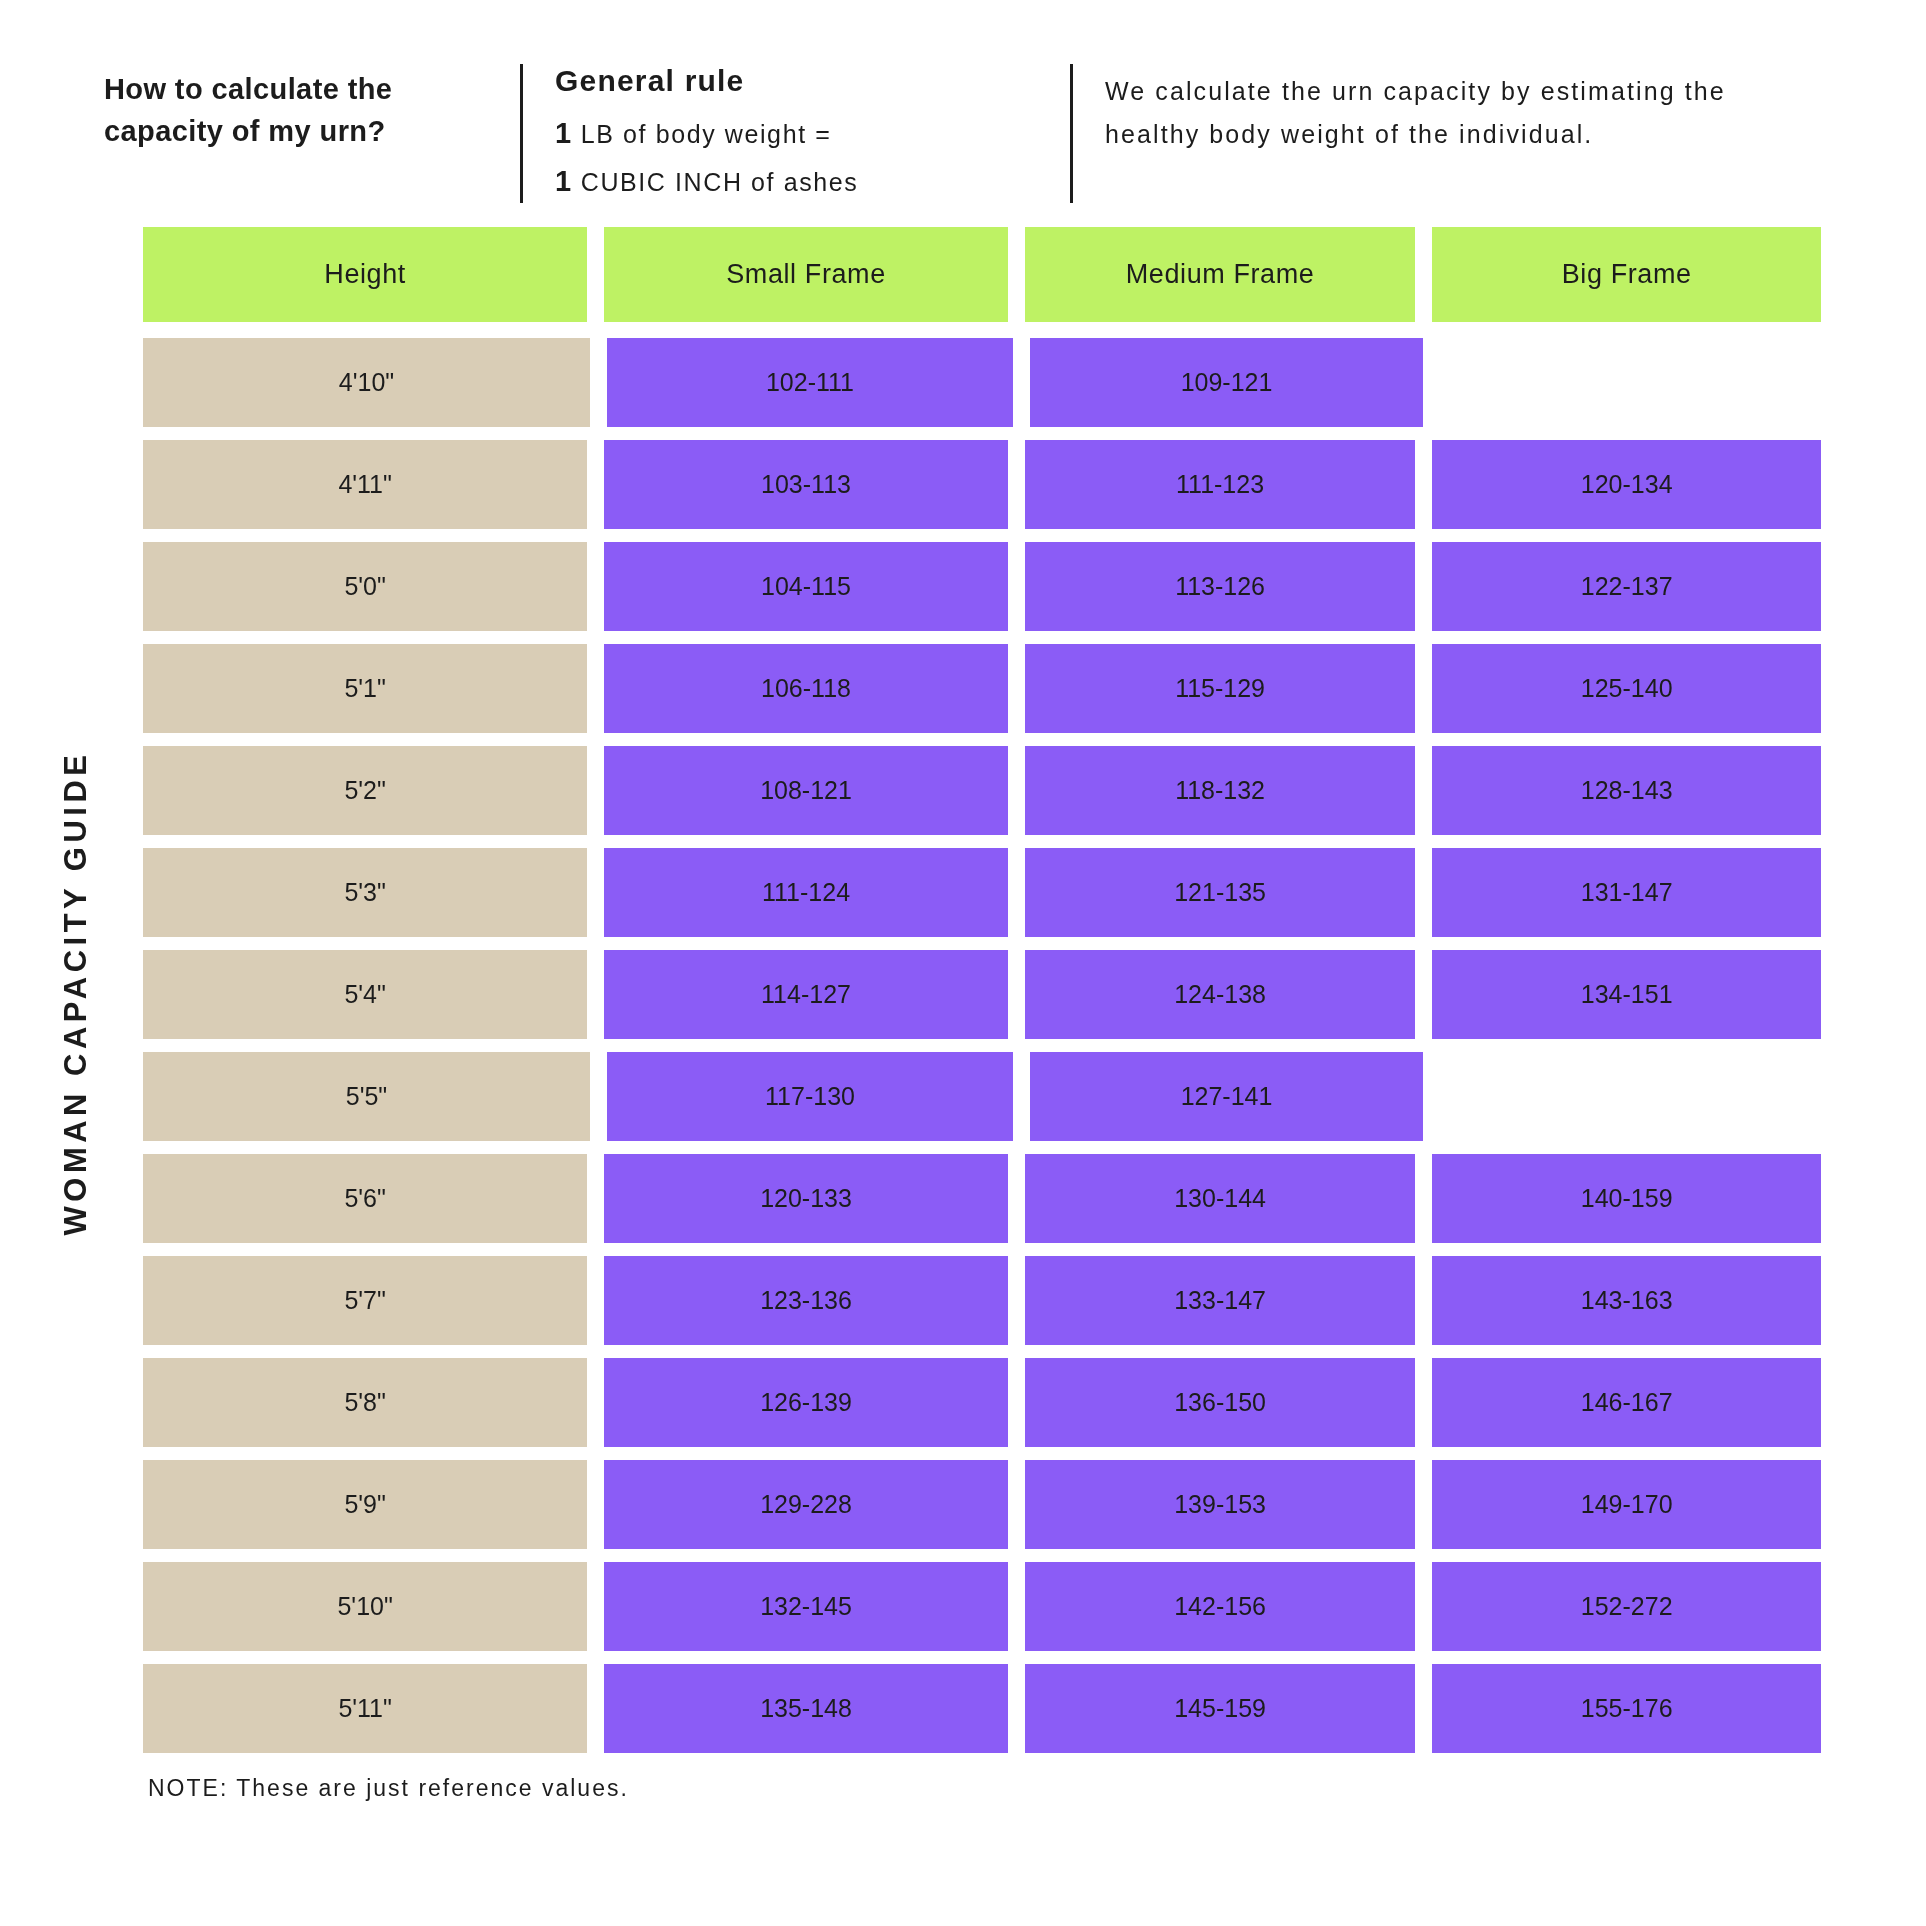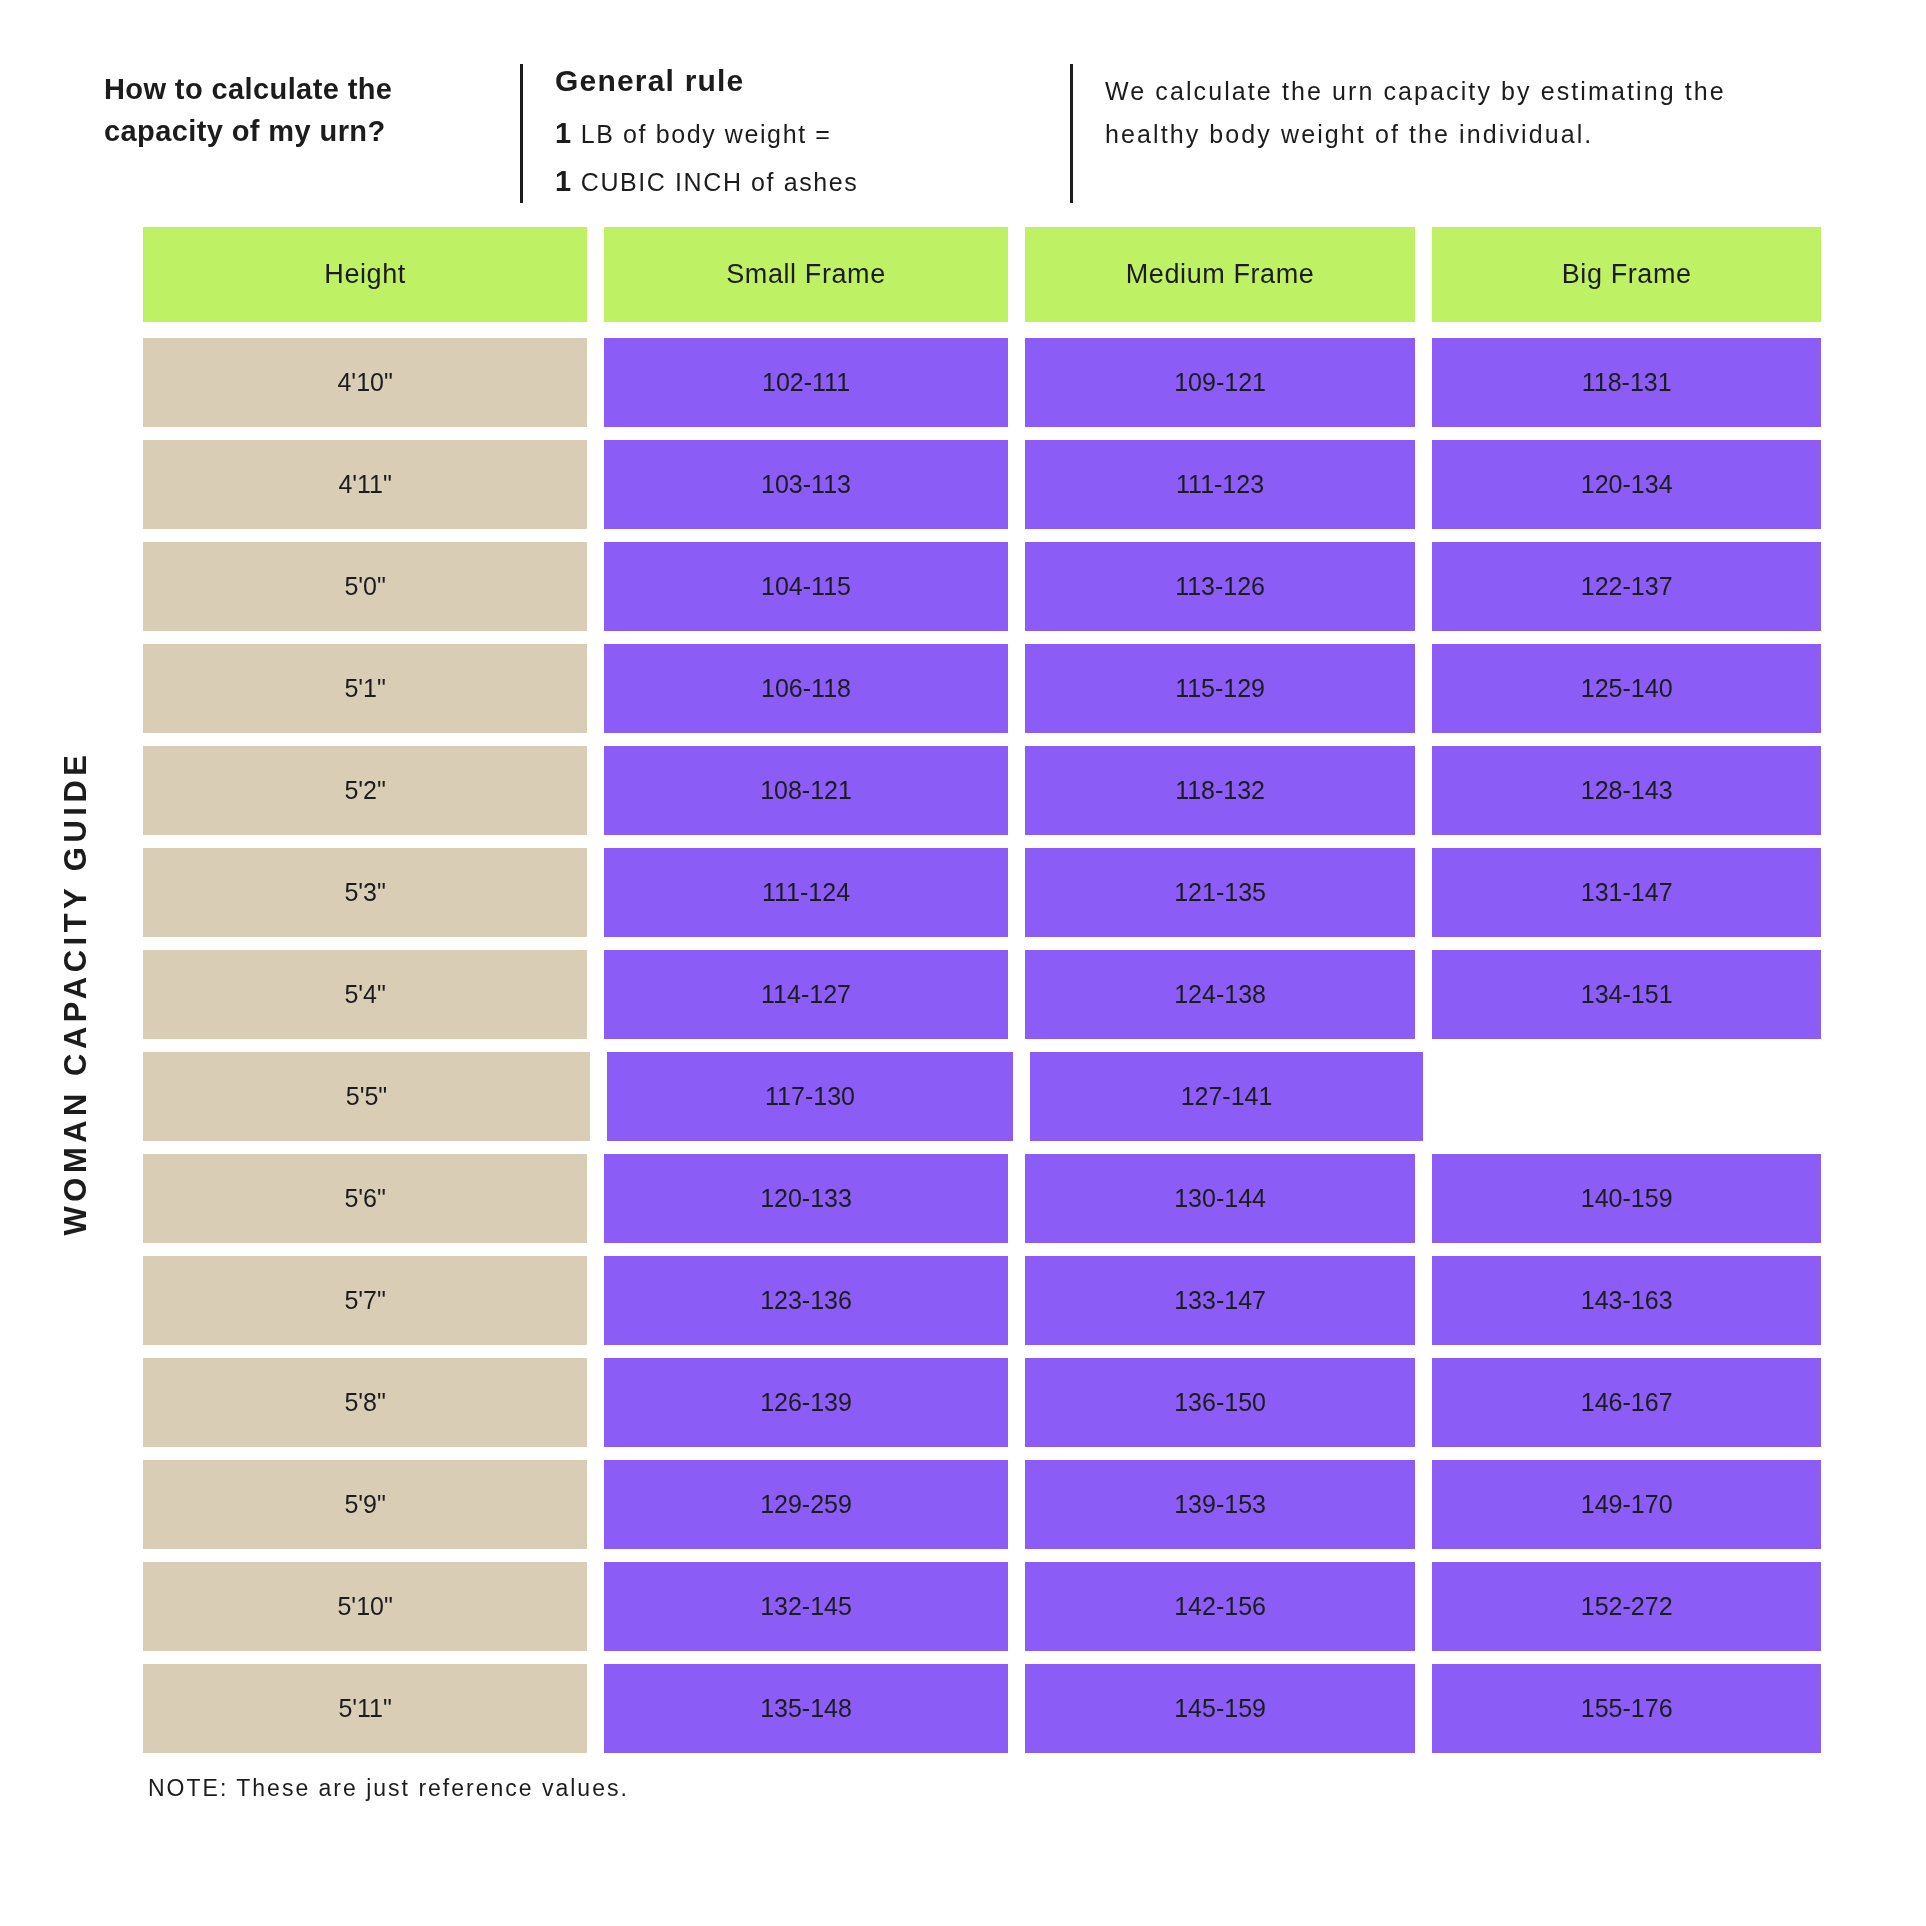--- a/index.html
+++ b/index.html
@@ -180,21 +180,20 @@
       <div class="cell c-height">Height</div>
       <div class="cell c-small">Small Frame</div>
       <div class="cell c-medium">Medium Frame</div>
       <div class="cell c-big">Big Frame</div>
     </div>
     <div id="table-body">
         <div class="row body-row">
           <div class="cell c-height">4'10"</div>
           <div class="cell c-small">102-111</div>
           <div class="cell c-medium">109-121</div>
-          <div class="cell c-big">118-131</div>
         </div>
         <div class="row body-row">
           <div class="cell c-height">4'11"</div>
           <div class="cell c-small">103-113</div>
           <div class="cell c-medium">111-123</div>
           <div class="cell c-big">120-134</div>
         </div>
         <div class="row body-row">
           <div class="cell c-height">5'0"</div>
           <div class="cell c-small">104-115</div>
@@ -243,21 +242,21 @@
           <div class="cell c-big">143-163</div>
         </div>
         <div class="row body-row">
           <div class="cell c-height">5'8"</div>
           <div class="cell c-small">126-139</div>
           <div class="cell c-medium">136-150</div>
           <div class="cell c-big">146-167</div>
         </div>
         <div class="row body-row">
           <div class="cell c-height">5'9"</div>
-          <div class="cell c-small">129-259</div>
+          <div class="cell c-small">129-228</div>
           <div class="cell c-medium">139-153</div>
           <div class="cell c-big">149-170</div>
         </div>
         <div class="row body-row">
           <div class="cell c-height">5'10"</div>
           <div class="cell c-small">132-145</div>
           <div class="cell c-medium">142-156</div>
           <div class="cell c-big">152-272</div>
         </div>
         <div class="row body-row">

